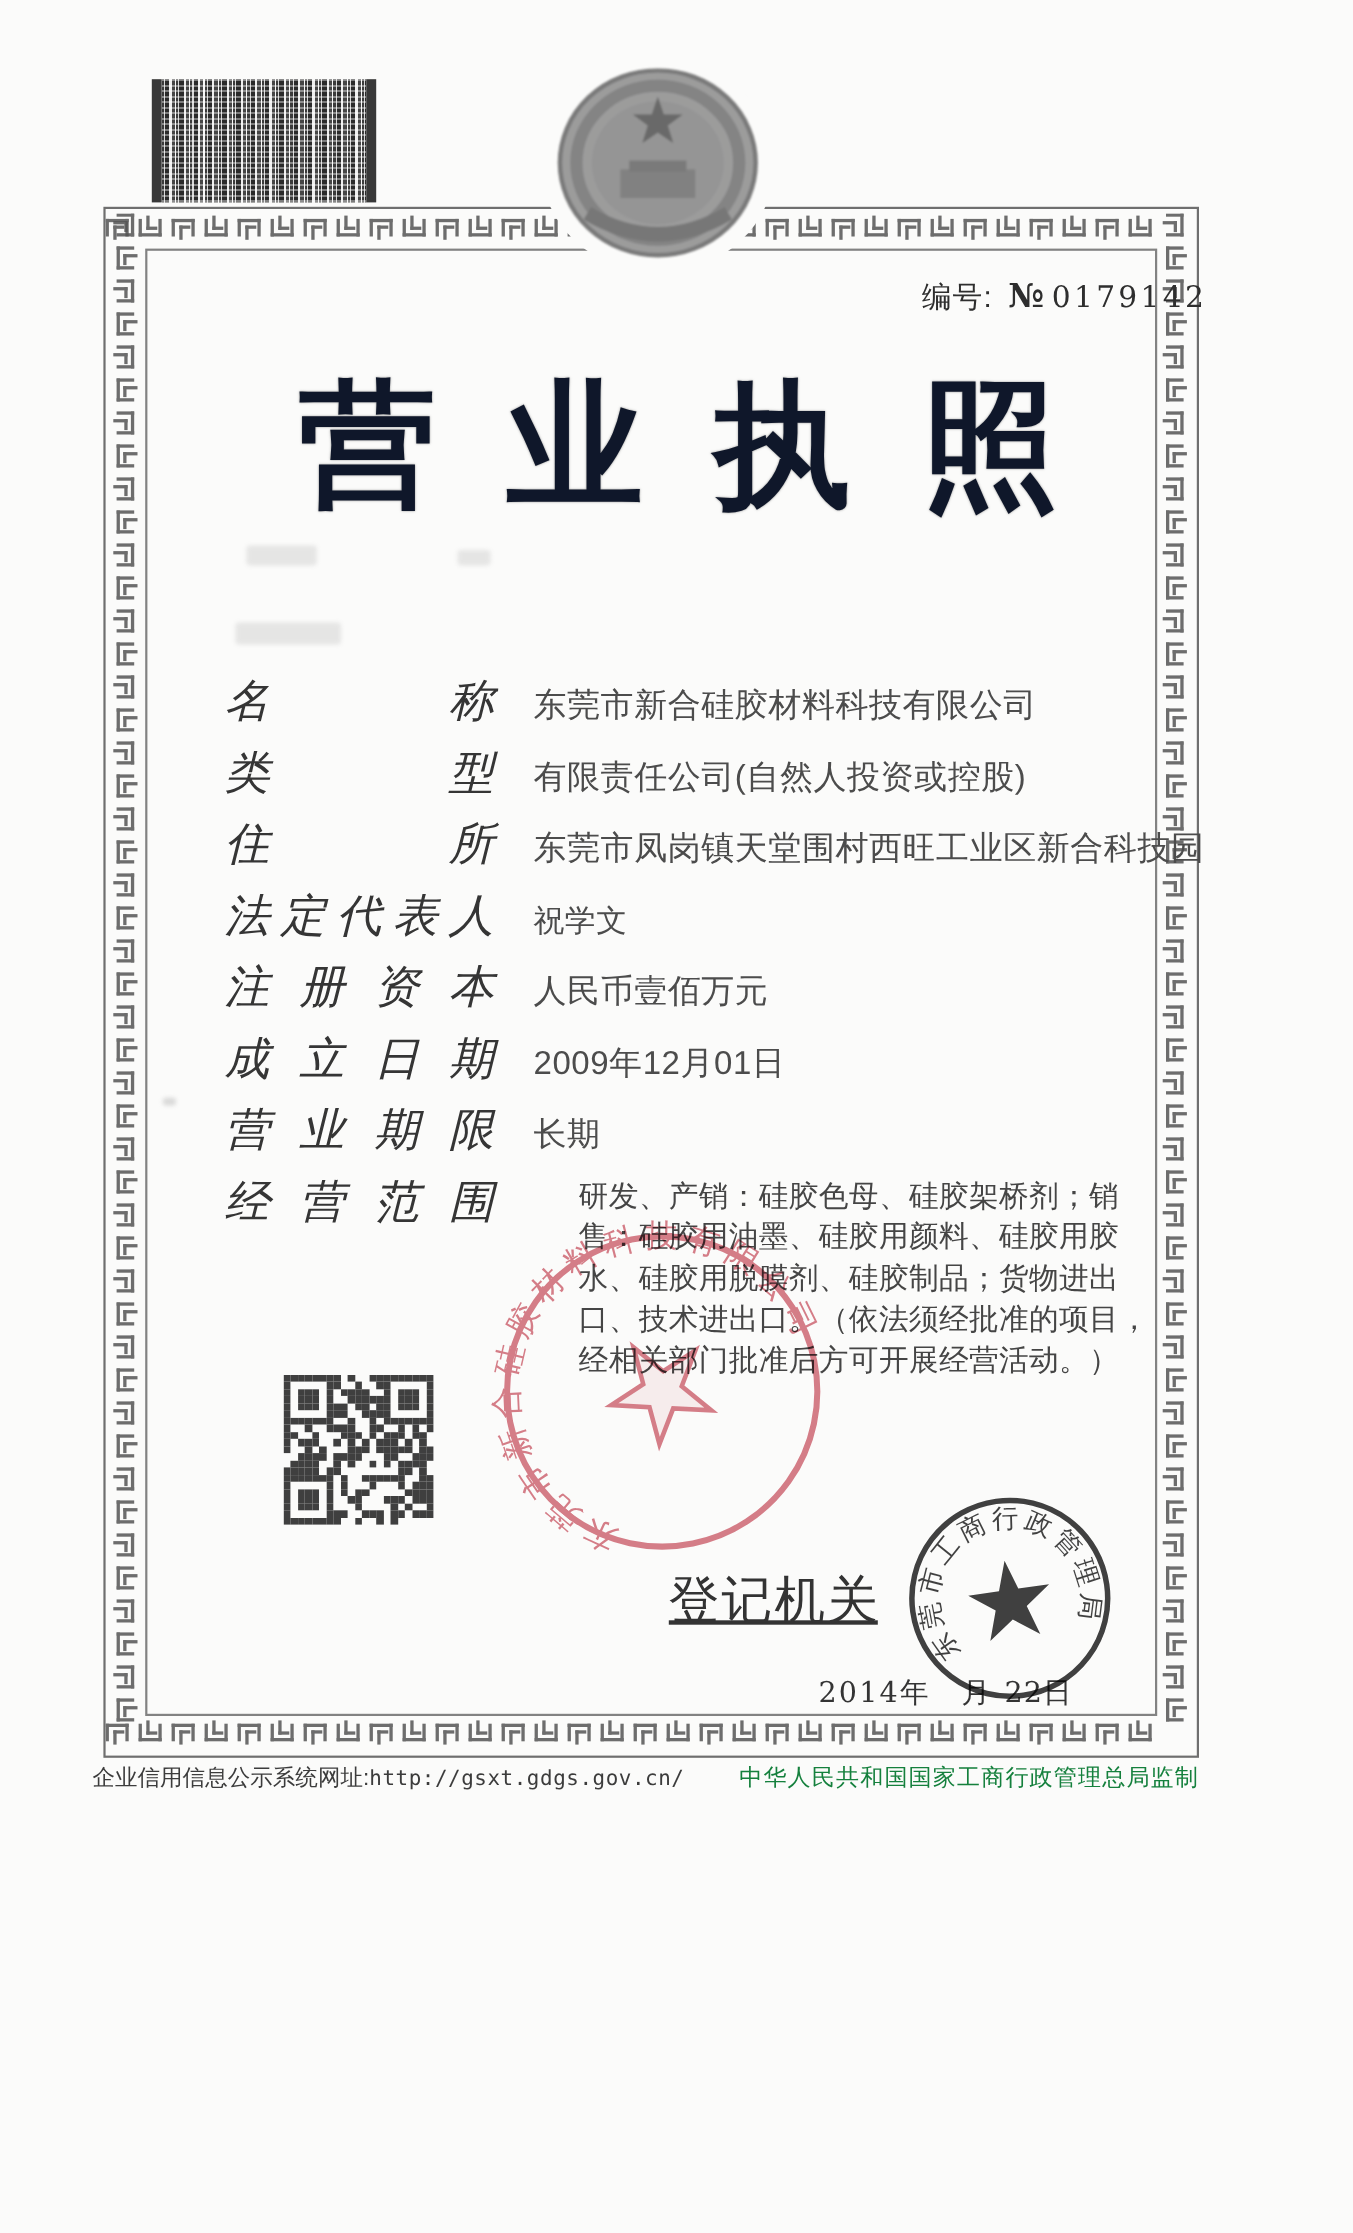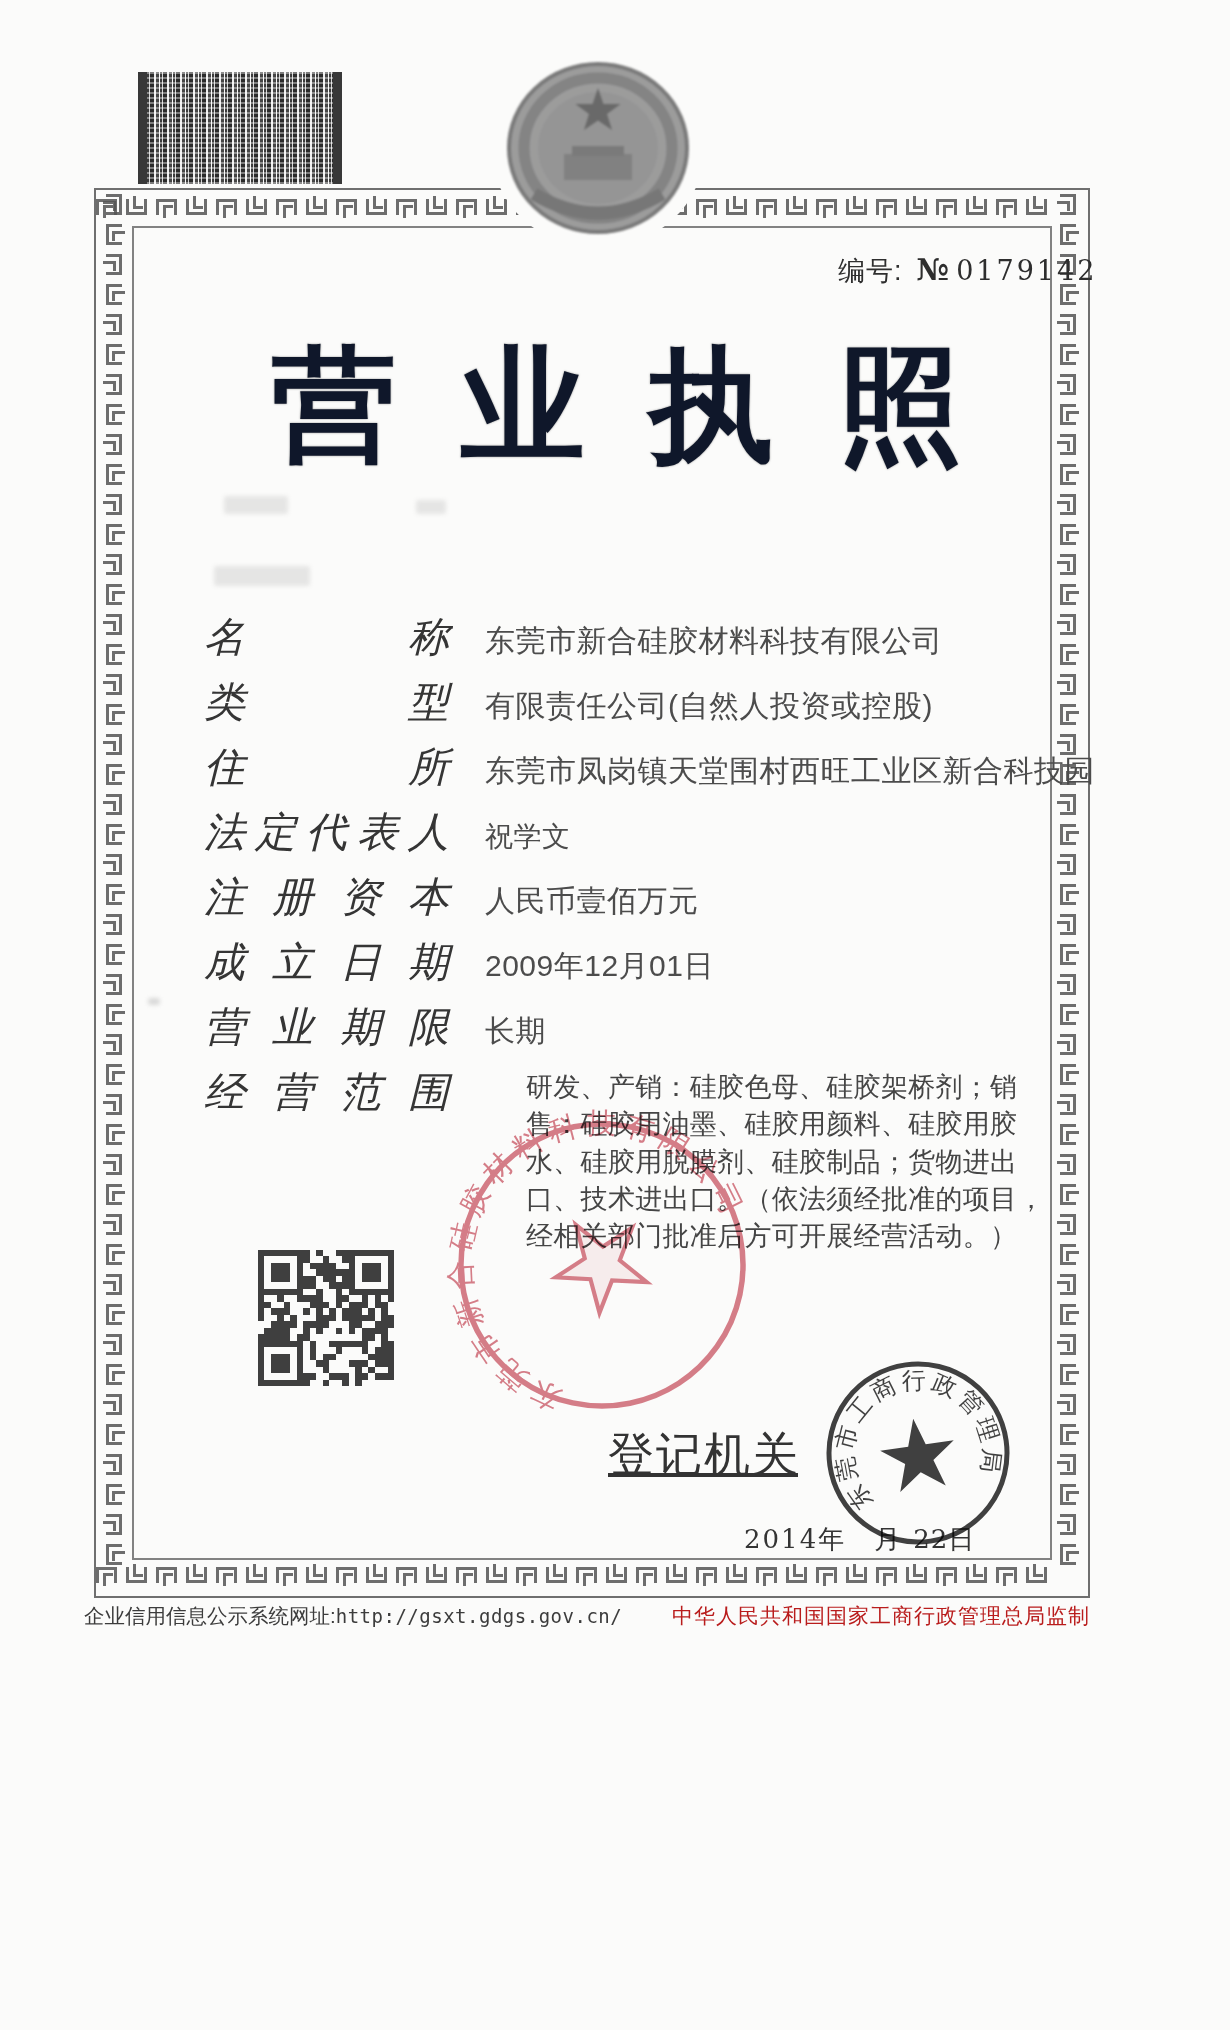--- a/index.html
+++ b/index.html
@@ -78,21 +78,21 @@
   .registrar{left:608px;top:1424px;width:190px;font-size:46px;color:#333;text-align:justify;text-align-last:justify;text-decoration:underline;}
   .dateline{left:744px;top:1488px;font-size:26px;color:#343434;display:flex;align-items:baseline;white-space:nowrap;}
   .dateline .yr{letter-spacing:2px;}
   .dateline .g1{width:30px;}
   .dateline .g2{width:13px;}
   .dateline .dd{letter-spacing:1px;}
 
   
   .footer-left{left:84px;top:1602px;font-size:20.5px;color:#3c3c3c;white-space:nowrap;}
   .footer-left .url{font-size:19px;letter-spacing:.5px;}
-  .footer-right{right:140px;top:1602px;font-size:21px;color:#b91c1c;letter-spacing:1px;white-space:nowrap;}
+  .footer-right{right:140px;top:1602px;font-size:21px;color:#15803d;letter-spacing:1px;white-space:nowrap;}
 
   
   .smudge{background:#9a9a9a;opacity:.22;filter:blur(2px);border-radius:3px;}
 </style>
 </head>
 <body>
 
 <div class="abs" style="width:1230px;height:2030px;left:0;top:0;">
 
   <div class="abs barcode"></div>

